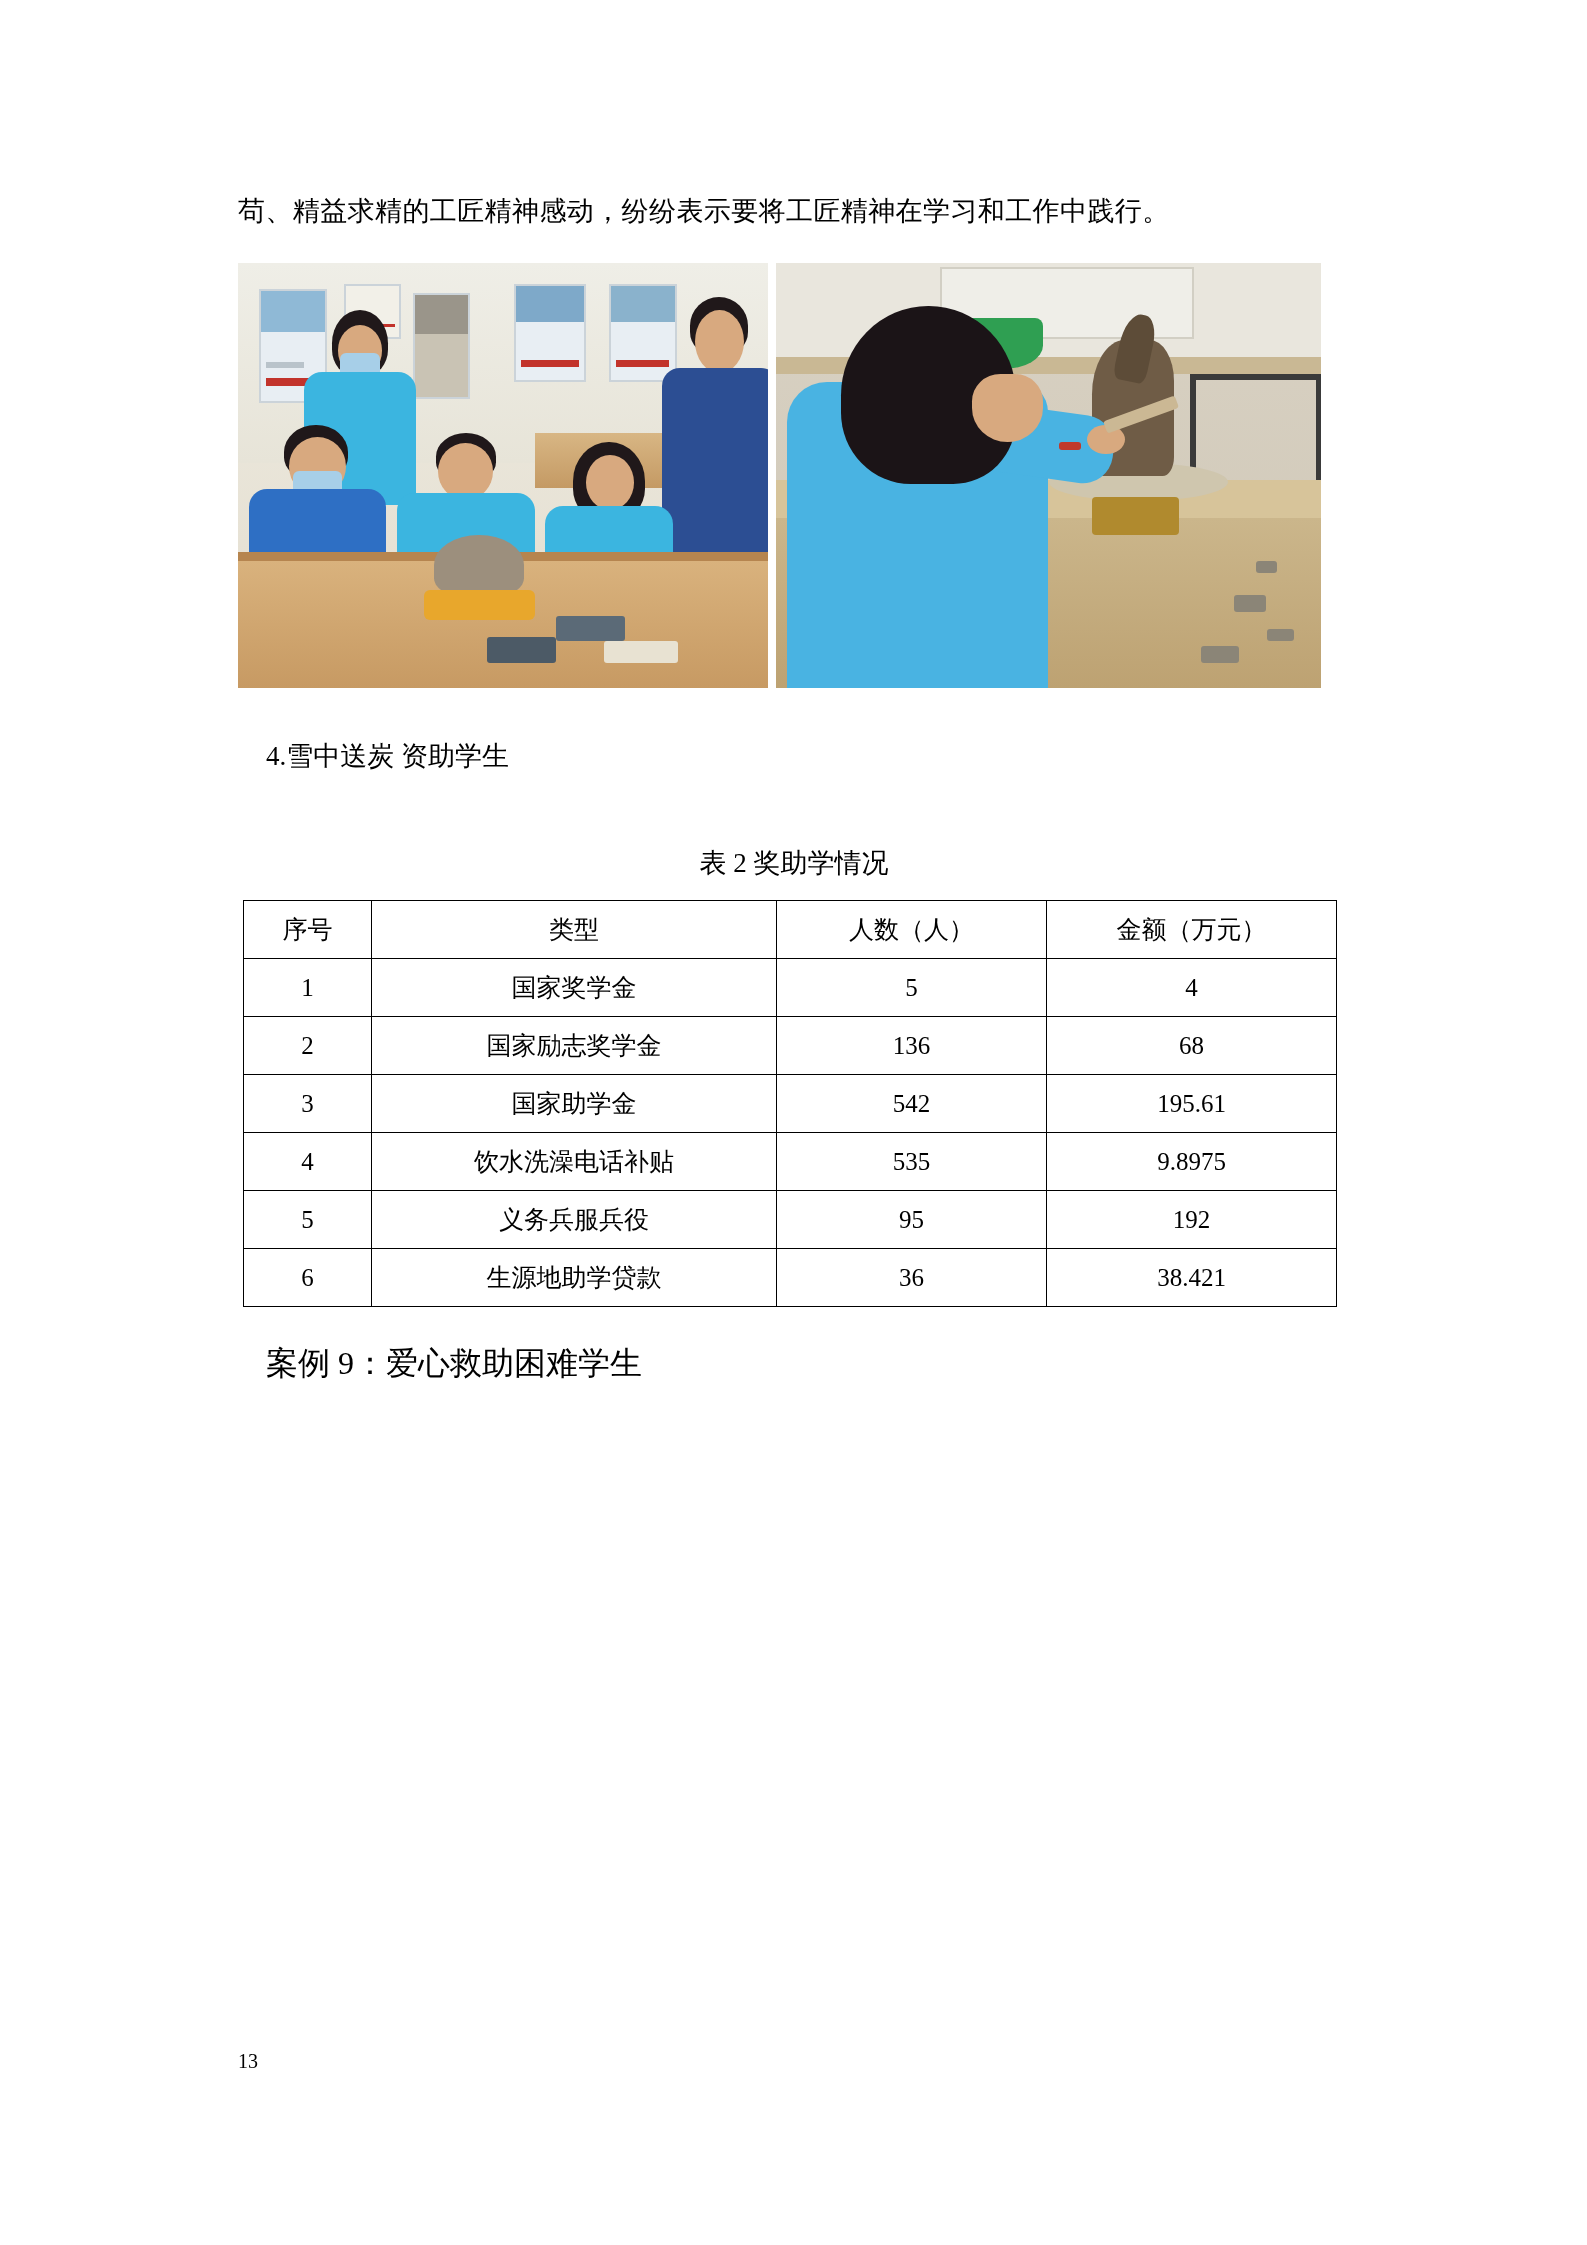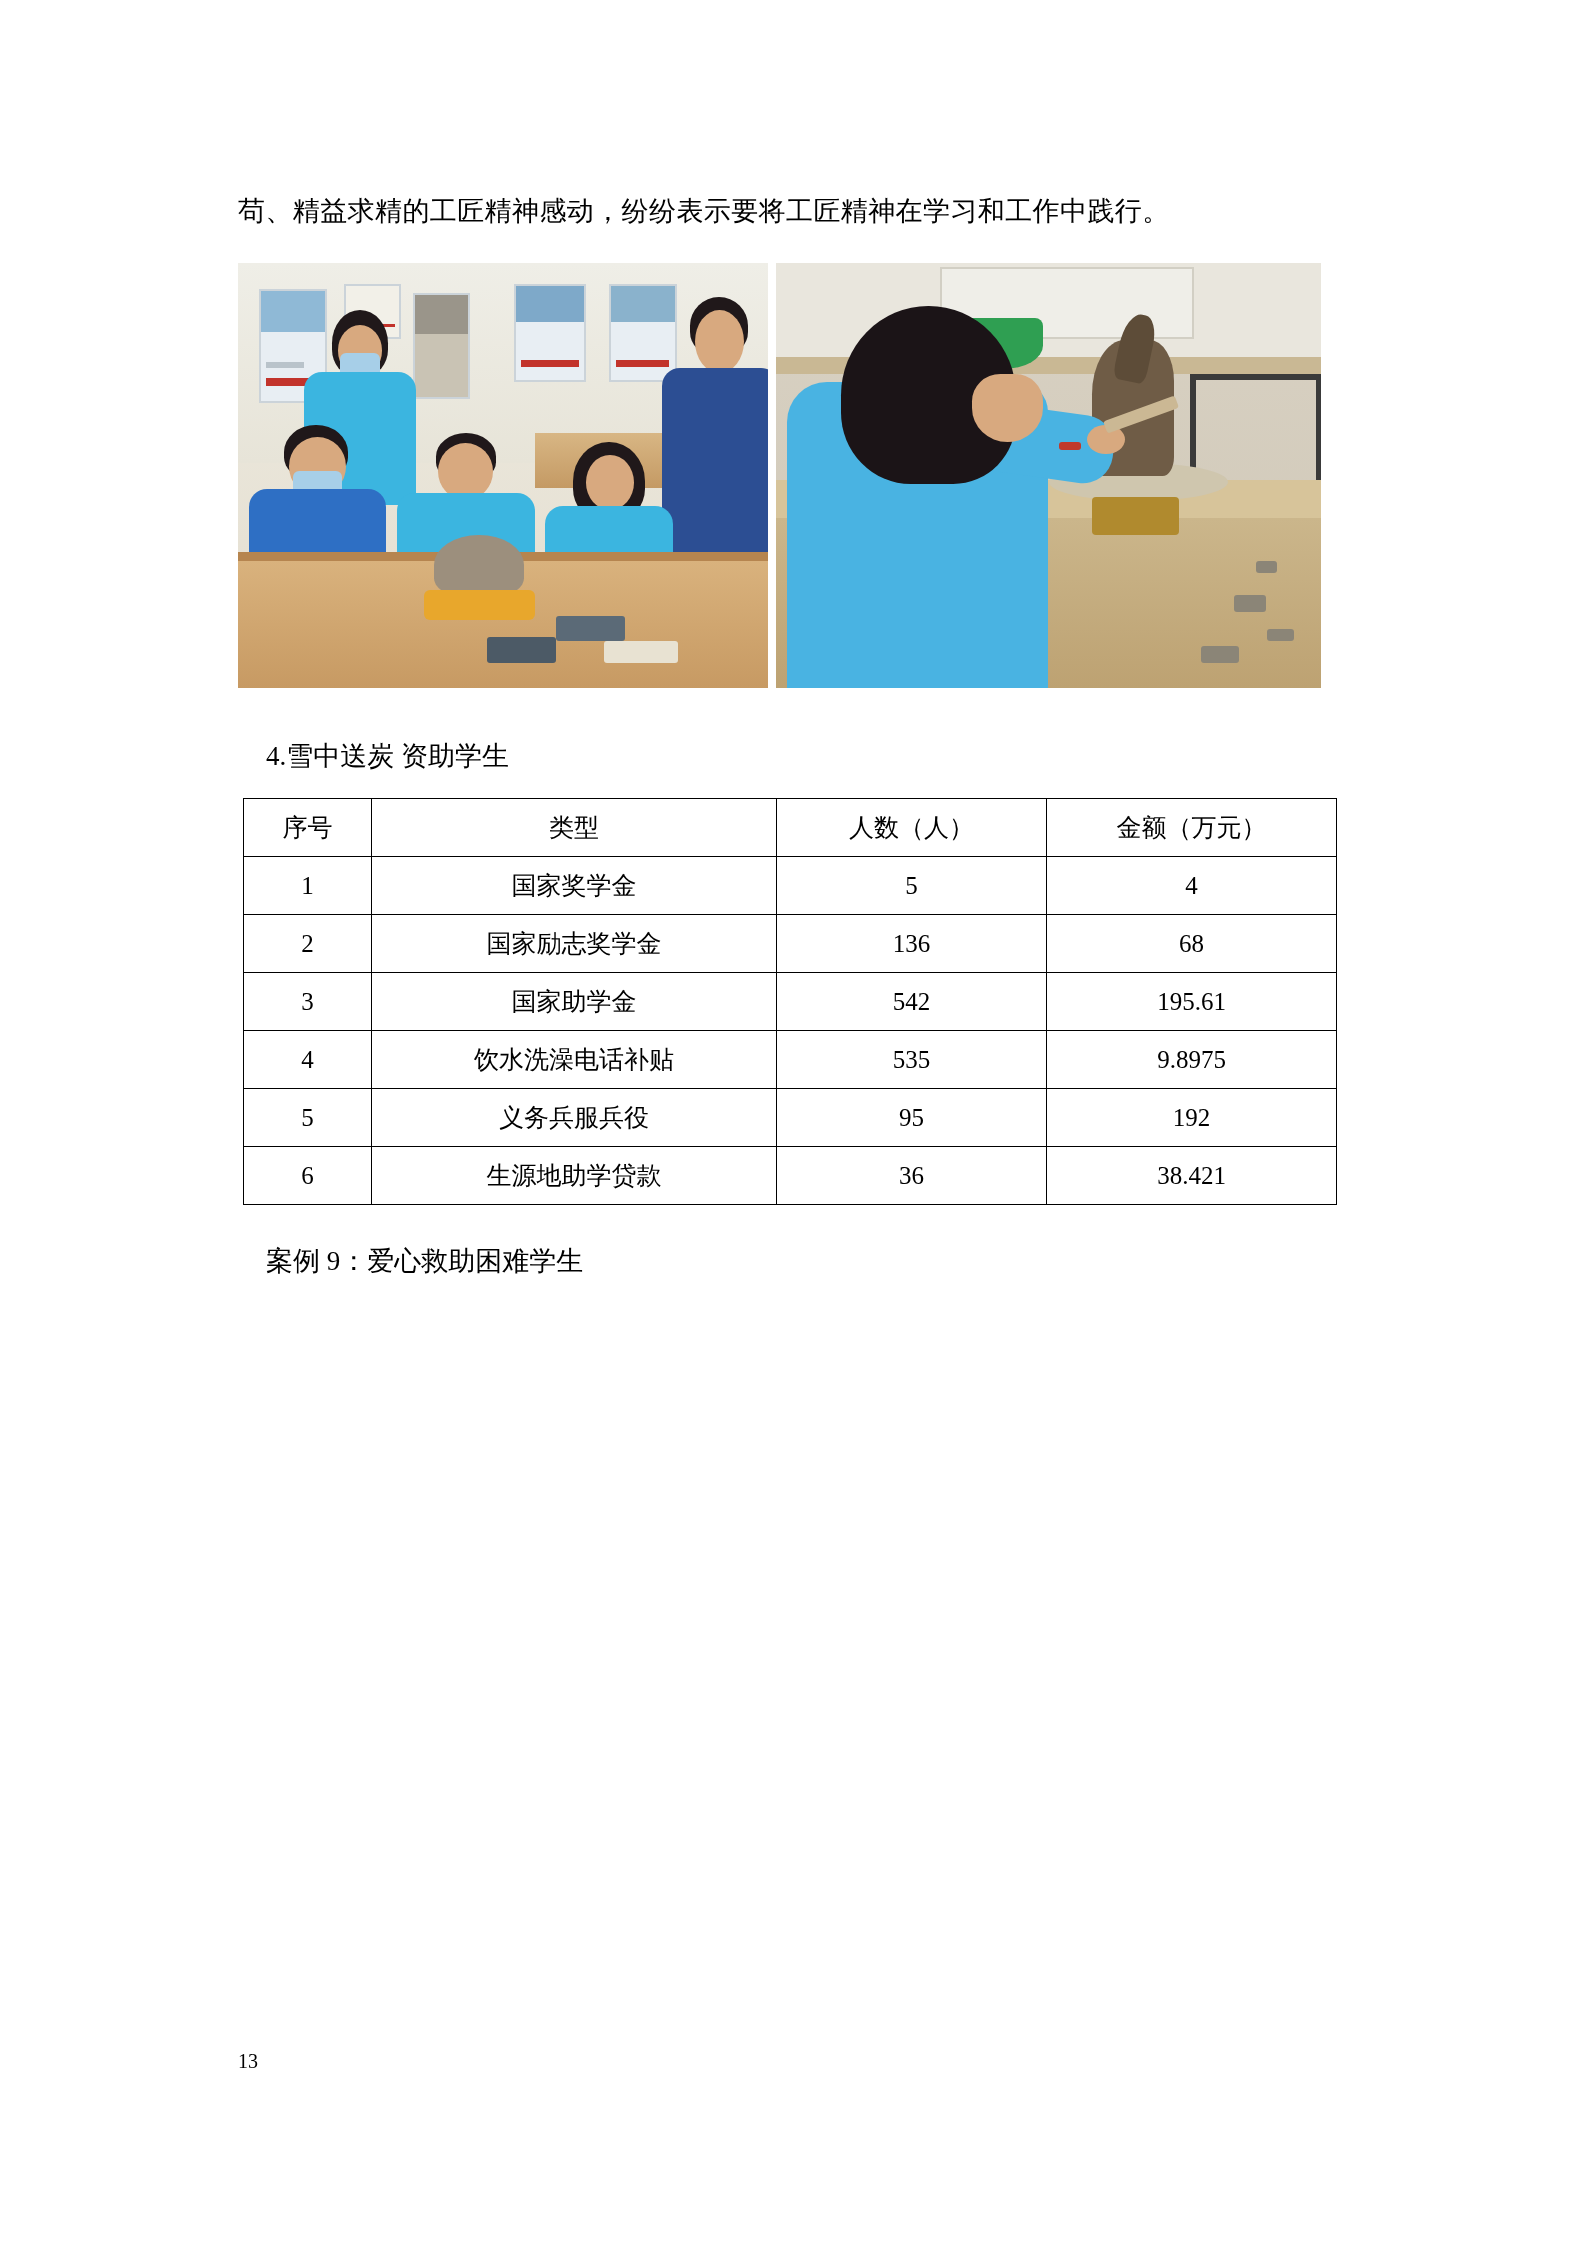--- a/index.html
+++ b/index.html
@@ -82,21 +82,21 @@
     text-align: center;
     height: 57px;
     padding: 0 4px;
     font-family: "Liberation Serif", serif;
   }
   .col-seq { width: 128px; }
   .col-type { width: 405px; }
   .col-count { width: 270px; }
   .col-amount { width: 290px; }
   .case-line {
-    font-size: 27px;
+    font-size: 32px;
     line-height: 60px;
     margin-top: 26px;
     text-indent: 28px;
   }
   .body-block {
     margin-top: 40px;
   }
   .page-number {
     position: absolute;
     left: 238px;
@@ -334,20 +334,21 @@
         <div class="p2-debris" style="left:90%; top:86%; width:5%; height:3%;"></div>
         <div class="p2-debris" style="left:78%; top:90%; width:7%; height:4%;"></div>
         <div class="p2-debris" style="left:88%; top:70%; width:4%; height:3%;"></div>
       </div>
     </div>
 
 
     <div class="section-head">4.雪中送炭  资助学生</div>
 
 
+    <div class="table-title">表 2  奖助学情况</div>
 
     <table class="data">
       <colgroup>
         <col class="col-seq">
           <col class="col-type">
           <col class="col-count">
           <col class="col-amount">
       </colgroup>
       <thead>
         <tr>

